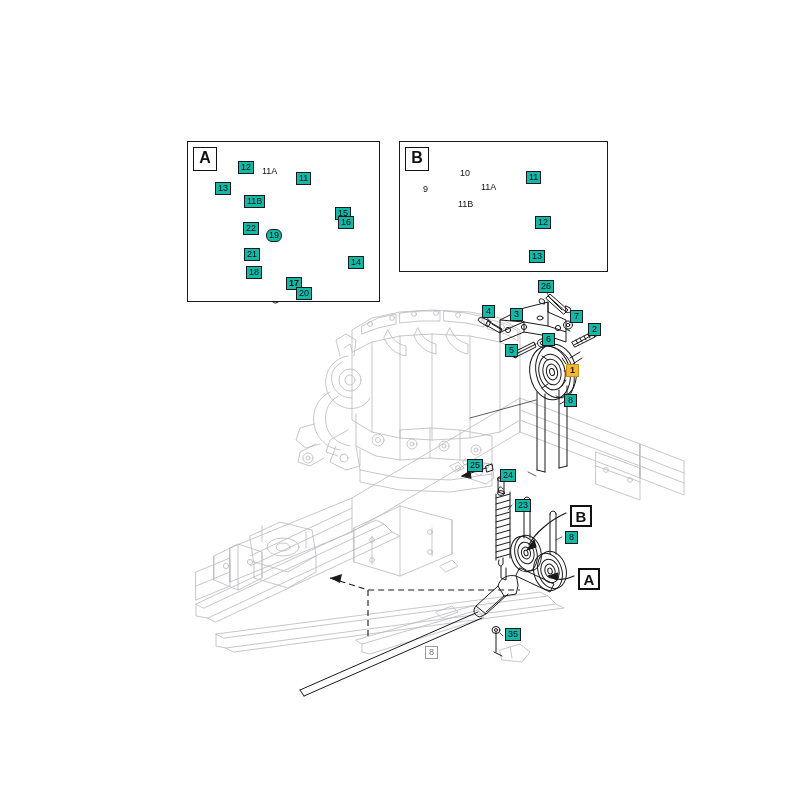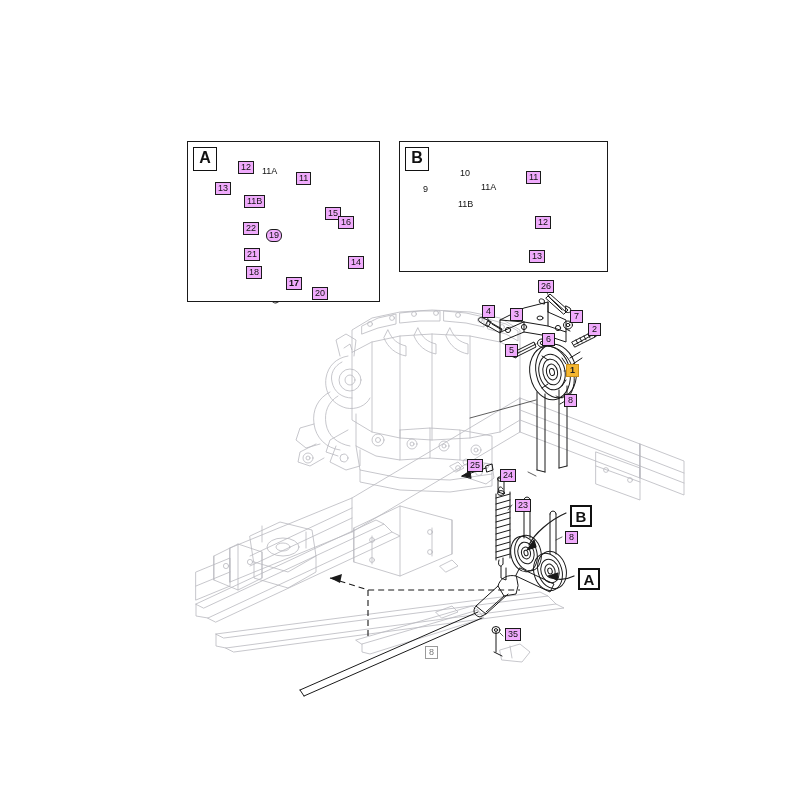--- a/index.html
+++ b/index.html
@@ -1,21 +1,21 @@
 <!DOCTYPE html>
 <html><head>
 <meta charset="utf-8">
 <style>
   html,body{margin:0;padding:0;background:#ffffff;}
   body{width:800px;height:800px;font-family:"Liberation Sans",sans-serif;overflow:hidden;position:relative;}
   #stage{position:absolute;left:0;top:0;width:800px;height:800px;background:#fff;}
   svg.layer{position:absolute;left:0;top:0;width:800px;height:800px;}
   .lbl{
     position:absolute;box-sizing:border-box;
-    border:1px solid #1a1a1a;background:#f0abfc;color:#111;
+    border:1px solid #1a1a1a;background:#14b8a6;color:#111;
     font-family:"Liberation Sans",sans-serif;font-size:9px;line-height:11px;
     text-align:center;padding:0 2px;min-width:13px;height:13px;
     letter-spacing:0px;white-space:nowrap;
   }
   .lbl.noborder{border:none;background:transparent;}
   .lbl.hl{background:#f5b731;border-color:#c98f17;color:#222;font-weight:bold;}
   .lbl.faint{border-color:#9a9a9a;color:#777;background:#fff;}
   .bigbox{
     position:absolute;box-sizing:border-box;border:2px solid #111;background:#fff;
     font-family:"Liberation Sans",sans-serif;font-weight:bold;font-size:15px;
@@ -491,29 +491,29 @@
   <div class="paneltag" style="left:193px;top:147px;">A</div>
 
   <div class="panel" style="left:399px;top:141px;width:209px;height:131px;"></div>
   <div class="paneltag" style="left:405px;top:147px;">B</div>
 
   <div class="lbl" style="left:215px;top:182px;">13</div>
   <div class="lbl" style="left:238px;top:161px;">12</div>
   <div class="lbl" style="left:244px;top:195px;">11B</div>
   <div class="lbl noborder" style="left:260px;top:166px;">11A</div>
   <div class="lbl" style="left:296px;top:172px;">11</div>
-  <div class="lbl" style="left:325px;top:207px;">15</div>
+  <div class="lbl" style="left:335px;top:207px;">15</div>
   <div class="lbl" style="left:338px;top:216px;">16</div>
   <div class="lbl" style="left:348px;top:256px;">14</div>
   <div class="lbl" style="left:243px;top:222px;text-align:right;">22</div>
   <div class="lbl" style="left:244px;top:248px;">21</div>
   <div class="lbl" style="left:266px;top:229px;border-radius:6px;">19</div>
   <div class="lbl" style="left:246px;top:266px;">18</div>
   <div class="lbl" style="left:286px;top:277px;font-weight:bold;">17</div>
-  <div class="lbl" style="left:312px;top:287px;">20</div>
+  <div class="lbl" style="left:296px;top:287px;">20</div>
 
   <div class="lbl noborder" style="left:419px;top:184px;">9</div>
   <div class="lbl noborder" style="left:458px;top:168px;">10</div>
   <div class="lbl noborder" style="left:456px;top:199px;">11B</div>
   <div class="lbl noborder" style="left:479px;top:182px;">11A</div>
   <div class="lbl" style="left:526px;top:171px;">11</div>
   <div class="lbl" style="left:535px;top:216px;">12</div>
   <div class="lbl" style="left:529px;top:250px;">13</div>
 
   <div class="lbl" style="left:538px;top:280px;">26</div>

